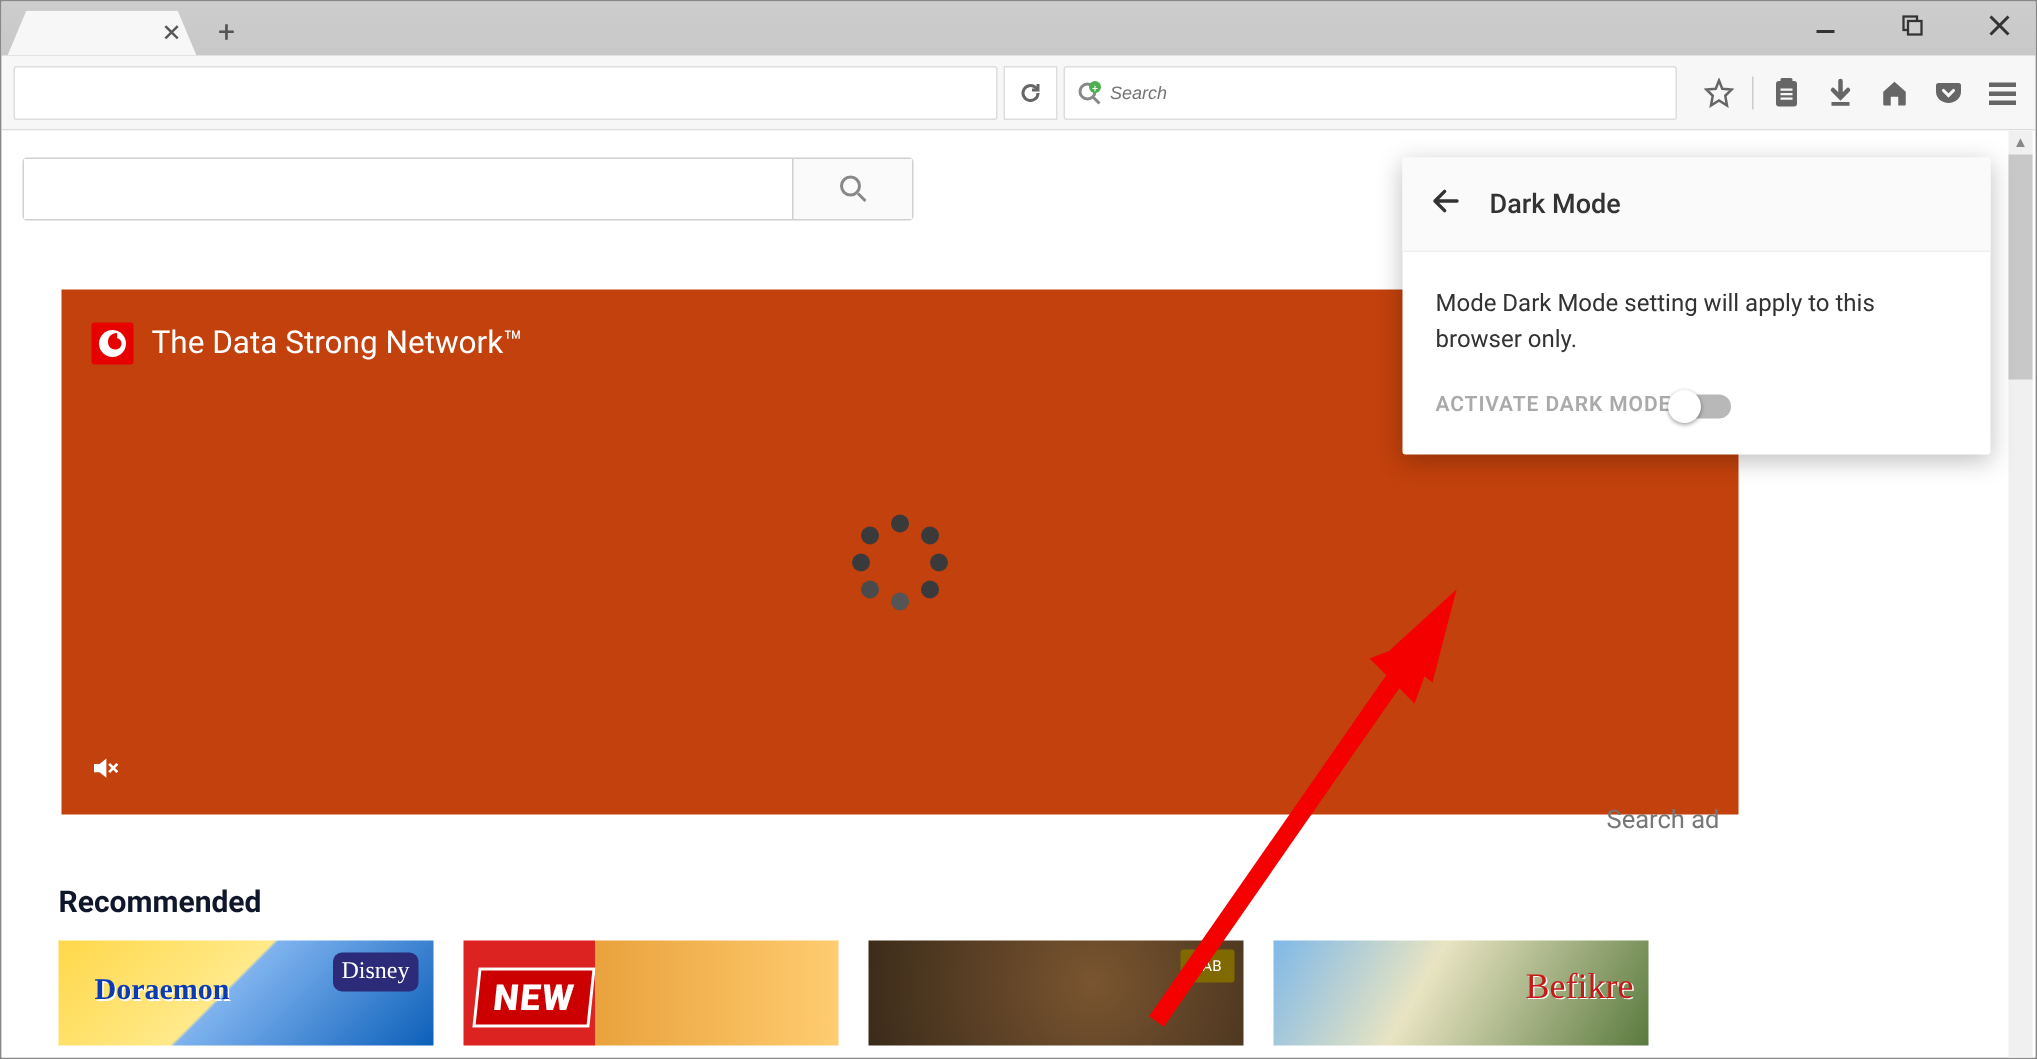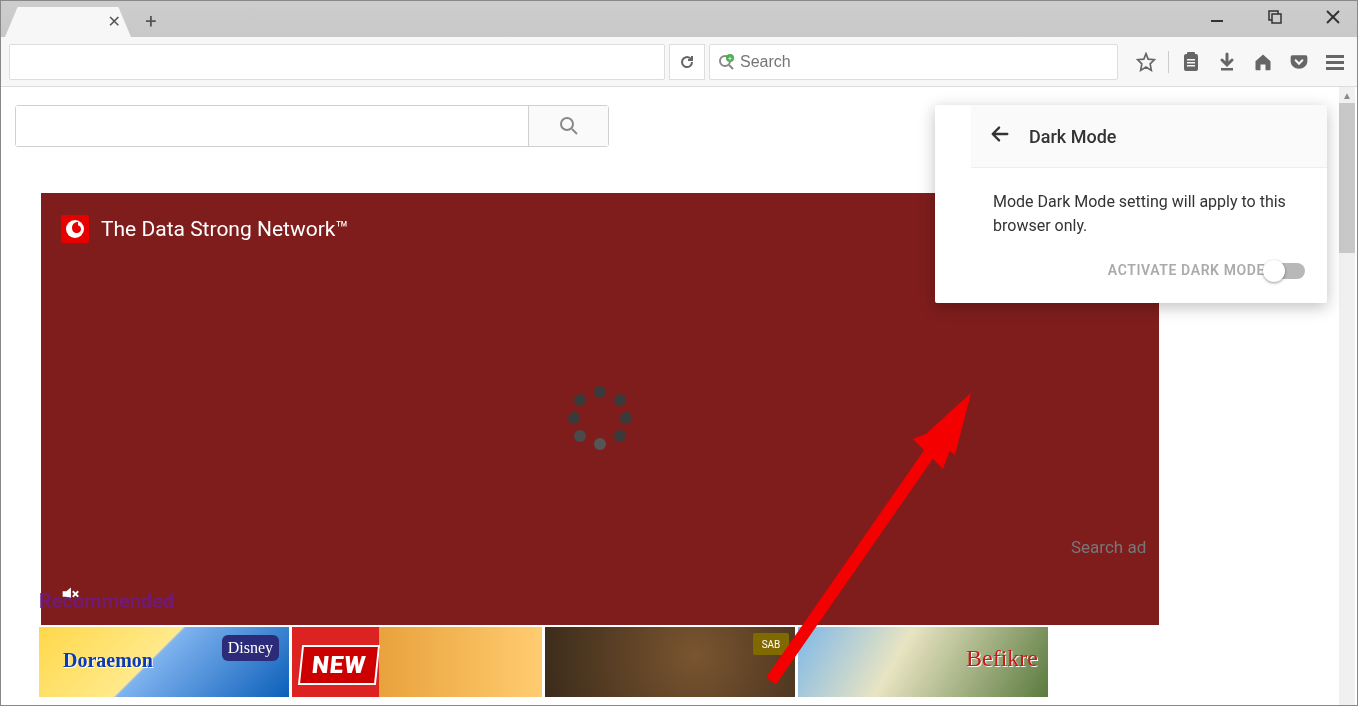--- a/index.html
+++ b/index.html
@@ -74,21 +74,21 @@
       flex: 1;
       height: 36px;
       background:#fff; border:1px solid #ddd; border-radius:2px;
       display:flex; align-items:center; padding:0 8px; gap:6px;
       margin-right: 6px;
     }
     .search-icon-green {
       width: 16px; height:16px; display:inline-flex;align-items:center;justify-content:center;
     }
     .search-box input {
-      border:none; outline:none; font-size: 16px; color:#888;
+      border:none; outline:none; font-size: 12px; font-style: italic; color:#888;
       width:100%; background:transparent;
     }
     .tool-icons { display:flex; align-items:center; gap:0; }
     .tool-icon {
       width: 36px; height: 36px; display:flex;align-items:center;justify-content:center;
       color:#666;
     }
     .tool-sep { width:1px; height:22px; background:#ccc; margin:0 4px; }
 
     
@@ -118,22 +118,22 @@
       flex:1; border:none; outline:none; padding:0 10px; font-size:15px;
     }
     .page-search-btn {
       width: 80px; border-left:1px solid #d0d0d0;
       display:flex;align-items:center;justify-content:center;
       color:#888; background:#fafafa;
     }
 
     .video-card {
       position:absolute; left:40px; top:106px;
-      width: 1118px; height: 432px;
-      background:#7f1d1d;
+      width: 1118px; height: 350px;
+      background:#c2410c;
     }
     .video-header {
       display:flex; align-items:center; gap:12px;
       padding: 22px 20px 0 20px;
       color:#fff; font-size: 21px; font-weight:400;
     }
     .brand-logo {
       width:28px;height:28px; background:#e60000; display:flex;align-items:center;justify-content:center;border-radius:2px;
     }
     .brand-logo svg { display:block; }
@@ -155,58 +155,57 @@
     .dot:nth-child(8){ top:8px; left:6px; }
     .mute-icon {
       position:absolute; left:18px; bottom:16px; color:#fff;
     }
     .close-ad {
       position:absolute; left:1070px; top:450px; color:#777; font-size:17px;
     }
 
     .recommended-label {
       position:absolute; left:38px; top:502px;
-      font-size:20px; font-weight:700; color:#701a75;
+      font-size:20px; font-weight:700; color:#0f172a;
     }
     .thumbs {
       position:absolute; left:38px; top:540px;
-      display:flex; gap:3px;text-align:center;
+      display:flex; gap:20px;text-align:center;
     }
     .thumb {
       width: 250px; height: 70px;
       background:#ddd; overflow:hidden; position:relative;
     }
     .t1 { background: linear-gradient(135deg,#ffd84a 0%, #ffe98a 45%, #7fb3ef 46%, #0b5fb9 100%); }
     .t1::after{ content:"Doraemon"; position:absolute; left:24px; top:22px; font-family:Comic Sans MS, cursive; font-weight:bold; color:#0b3bb3; font-size:20px; text-shadow:1px 1px 0 #fff; }
     .t1 .disney{ position:absolute; right:10px; top:8px; color:#fff; font-family:cursive; font-size:16px; background:#2b2b7a; padding:4px 6px; border-radius:6px; }
     .t2 { background: linear-gradient(90deg,#d22 0%, #d22 35%, #e9a23c 35%, #ffcc70 100%); }
     .t2 .new { position:absolute; left:8px; top:18px; background:#c00; color:#fff; font-weight:900; font-size:24px; padding:4px 10px; border:2px solid #fff; transform:skewX(-6deg); letter-spacing:1px; }
     .t3 { background: radial-gradient(circle at 60% 40%, #7a5530 0%, #3b2b1a 100%); }
     .t3 .sab { position:absolute; right:6px; top:6px; width:36px;height:22px;background:#806a00;color:#fff;font-size:10px;display:flex;align-items:center;justify-content:center;border-radius:2px; }
     .t4 { background: linear-gradient(120deg,#7fb8e8 0%, #e8e4c2 40%, #5a7a3f 100%); }
     .t4::after { content:"Befikre"; position:absolute; right:10px; top:18px; font-family:cursive; color:#c71919; font-size:24px; text-shadow:1px 1px 0 #fff; }
 
     
     .popup {
       position:absolute; right:30px; top:18px;
       width: 392px; background:#fff; box-shadow:0 4px 16px rgba(0,0,0,.25);
       border-radius:2px;
-      padding-left:36px;
     }
     .popup-header {
       display:flex; align-items:center; gap:18px;
       padding: 18px 18px; border-bottom:1px solid #eee;
       background:#fafafa;
     }
     .popup-back { color:#333; }
     .popup-title { font-size:18px; color:#333; font-weight:500; }
     .popup-body { padding: 22px 22px 22px 22px; color:#333; font-size:16px; line-height:1.5; }
     .popup-body p { margin-bottom: 18px; }
     .activate-row {
-      display:flex; align-items:center; justify-content:flex-end;
+      display:flex; align-items:center; justify-content:flex-start;
       padding-top: 4px;
     }
     .activate-label {
       color:#aaa; font-size:14px; font-weight:600; letter-spacing:.6px;
     }
     .toggle {
       width:40px; height:16px; background:#b8b8b8; border-radius:10px; position:relative;
     }
     .toggle .knob {
       position:absolute; left:-2px; top:-3px; width:22px; height:22px; background:#fff;

